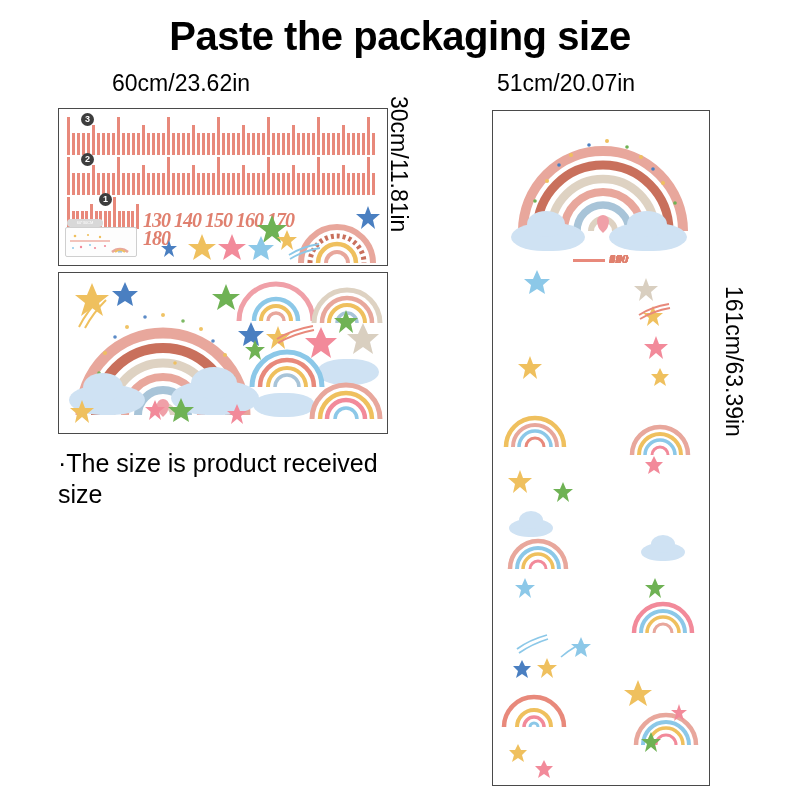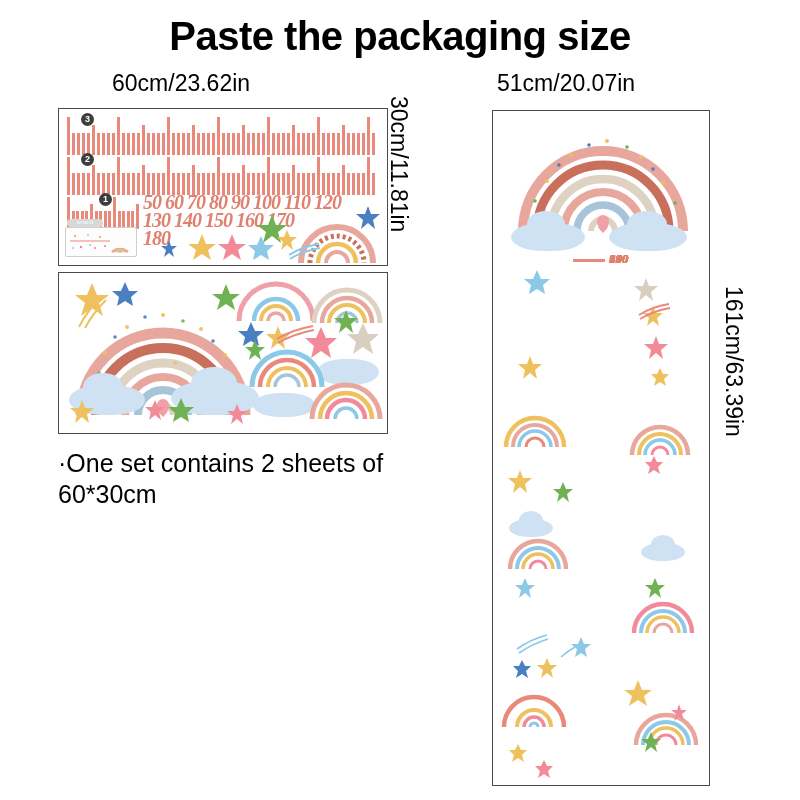--- a/index.html
+++ b/index.html
@@ -295,21 +295,20 @@
       <div class="tick" style="left: 36.8px; height: 18px;"></div>
       <div class="tick" style="left: 41.4px; height: 18px;"></div>
       <div class="tick" style="left: 46px; height: 32px;"></div>
       <div class="tick" style="left: 50.6px; height: 18px;"></div>
       <div class="tick" style="left: 55.2px; height: 18px;"></div>
       <div class="tick" style="left: 59.8px; height: 18px;"></div>
       <div class="tick" style="left: 64.4px; height: 18px;"></div>
       <div class="tick" style="left: 69px; height: 25px;"></div>
     </div>
 
-  <div class="num-decals" id="num-row-1">50 60 70 80 90 100 110 120</div>
   <div class="num-decals" id="num-row-2">130 140 150 160 170</div>
   <div class="num-decals" id="num-row-3">180</div>
 
   <div id="mini-preview-tag">60*30CM</div>
   <div id="mini-preview">
     <svg width="70" height="28" viewBox="0 0 70 28">
       <path d="M46 24 A12 12 0 0 1 62 24" fill="none" stroke="#e8a79c" stroke-width="2.4"></path>
       <path d="M49 24 A9 9 0 0 1 59 24" fill="none" stroke="#efc05e" stroke-width="2"></path>
       <path d="M52 24 A6 6 0 0 1 56 24" fill="none" stroke="#a8c4d8" stroke-width="1.8"></path>
       <line x1="4" y1="13" x2="44" y2="13" stroke="#e8897b" stroke-width="1.2"></line>
@@ -761,14 +760,14 @@
   </svg>
   <svg class="deco" style="left:40px; top:648px;" width="22" height="22" viewBox="0 0 22 22">
     <polygon points="11,1 14,7 20,7 15,12 17,19 11,15 5,19 7,12 2,7 8,7" fill="#f28a9a"></polygon>
   </svg>
   <svg class="deco" style="left:14px; top:632px;" width="22" height="22" viewBox="0 0 22 22">
     <polygon points="11,1 14,7 20,7 15,12 17,19 11,15 5,19 7,12 2,7 8,7" fill="#efc05e"></polygon>
   </svg>
 </div>
 
 <div id="bullets">
-  <p>·One set contains 2 sheets of 60*30cm</p>
+  <p>·The size is product received size</p>
 </div>
 
 </body></html>

